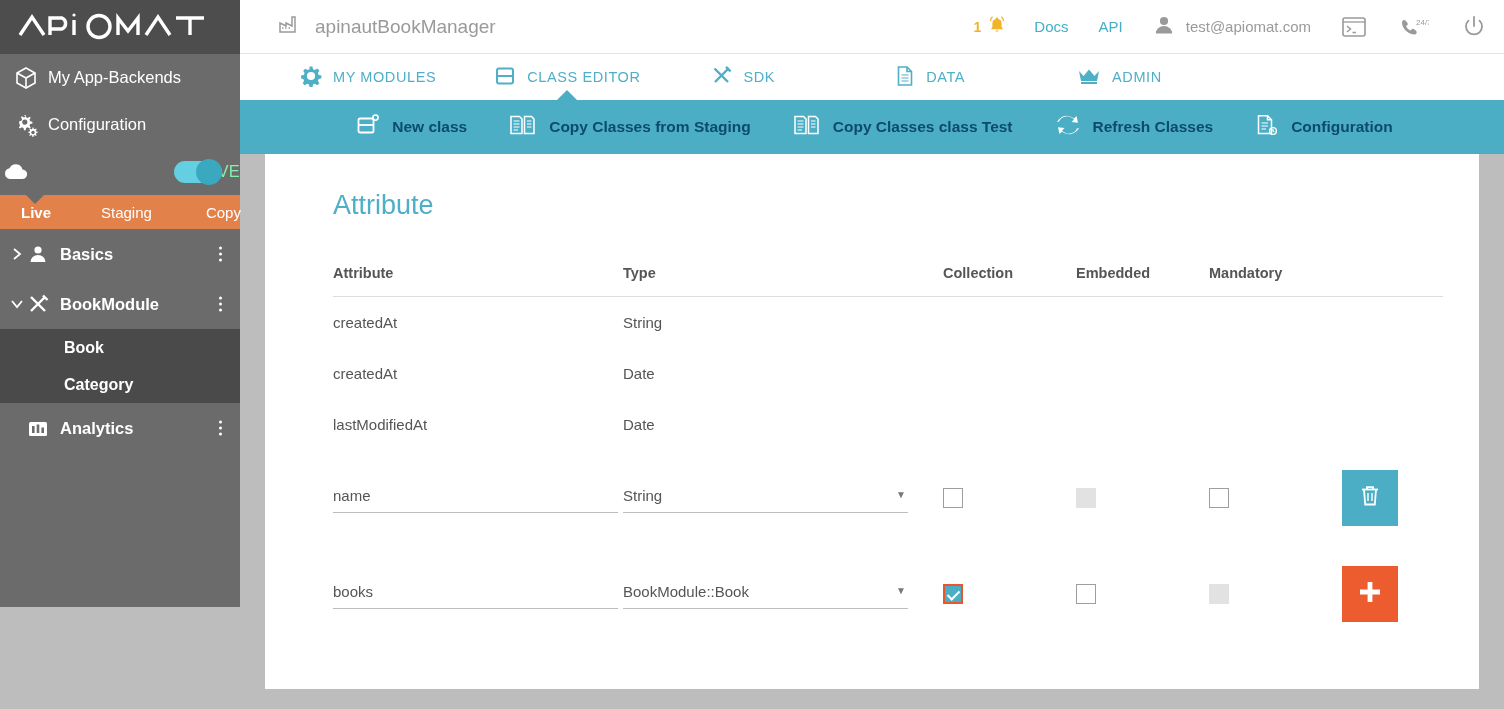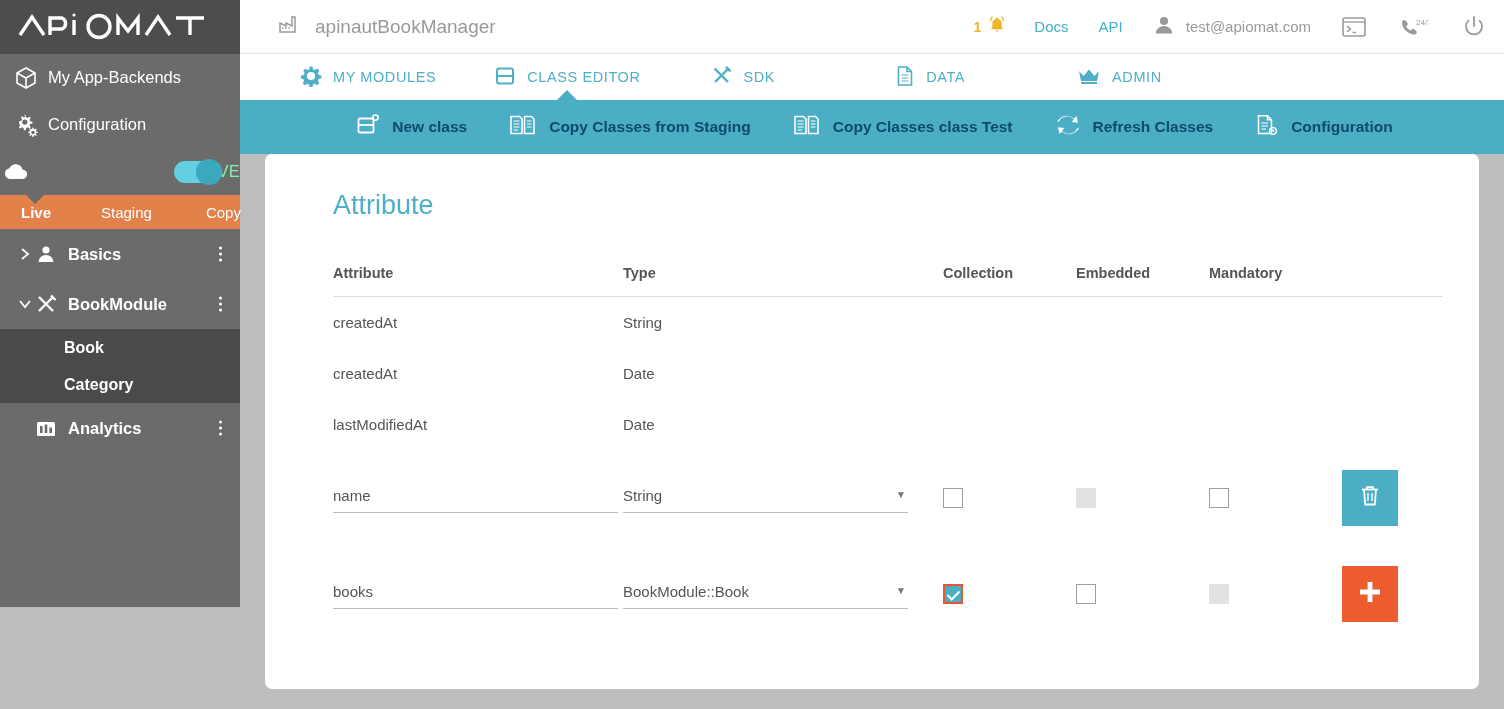--- a/index.html
+++ b/index.html
@@ -116,21 +116,21 @@
 
   .tree-item {
     height: 50px;
     display: flex;
     align-items: center;
     color: #ffffff;
     font-size: 16.5px;
     font-weight: bold;
     position: relative;
     cursor: pointer;
-    padding-left: 14px;
+    padding-left: 6px;
   }
   .tree-item .chev {
     width: 22px; flex: 0 0 22px;
     display: flex; align-items: center; justify-content: center;
   }
   .tree-item .titem-icon {
     width: 32px; flex: 0 0 32px;
     display: flex; align-items: center;
   }
   .kebab {
@@ -256,21 +256,20 @@
     background: #bdbdbd;
     position: relative;
     overflow: hidden;
     padding: 0 30px 20px 25px;
   }
   .card {
     background: #ffffff;
     width: 100%;
     height: 100%;
     padding: 28px 36px;
-    border-radius: 7px;
   }
 
   .card-title {
     color: #4fafc6;
     font-size: 27px;
     margin-top: 8px;
     margin-bottom: 44px;
     margin-left: 32px;
     font-weight: normal;
   }

